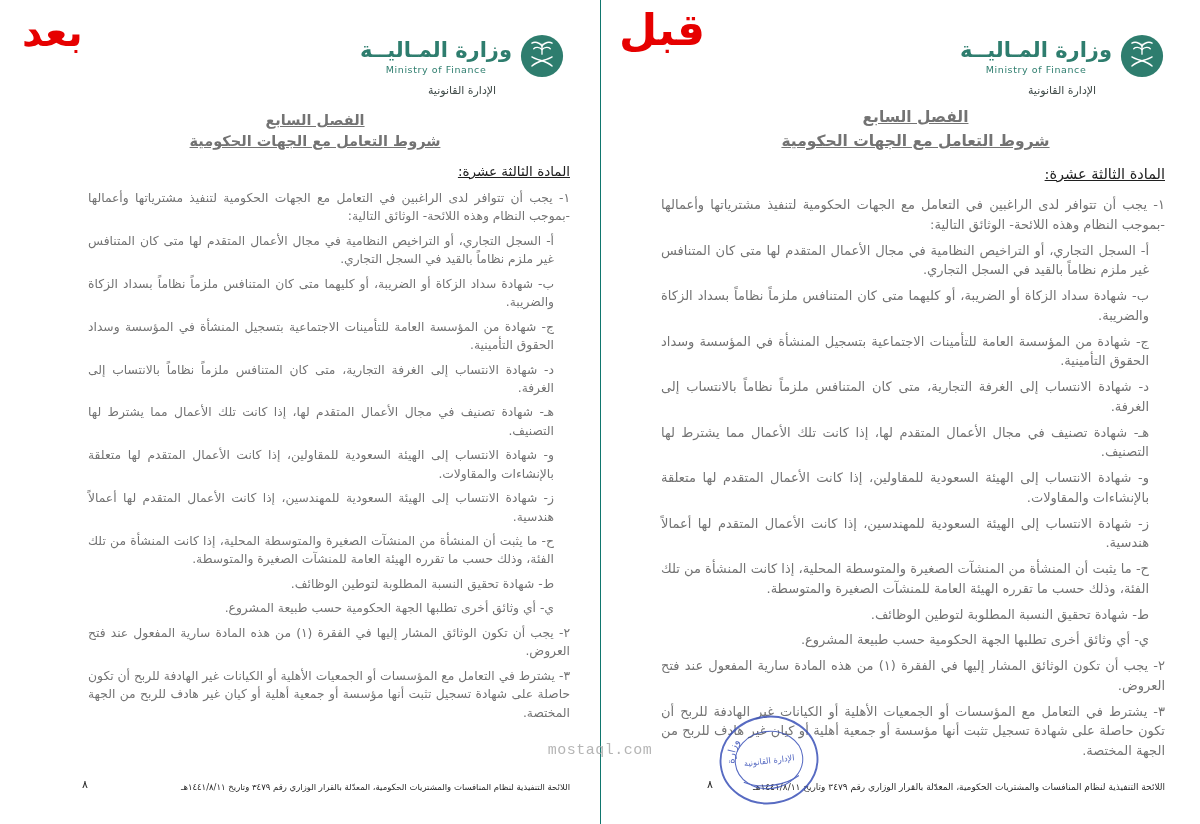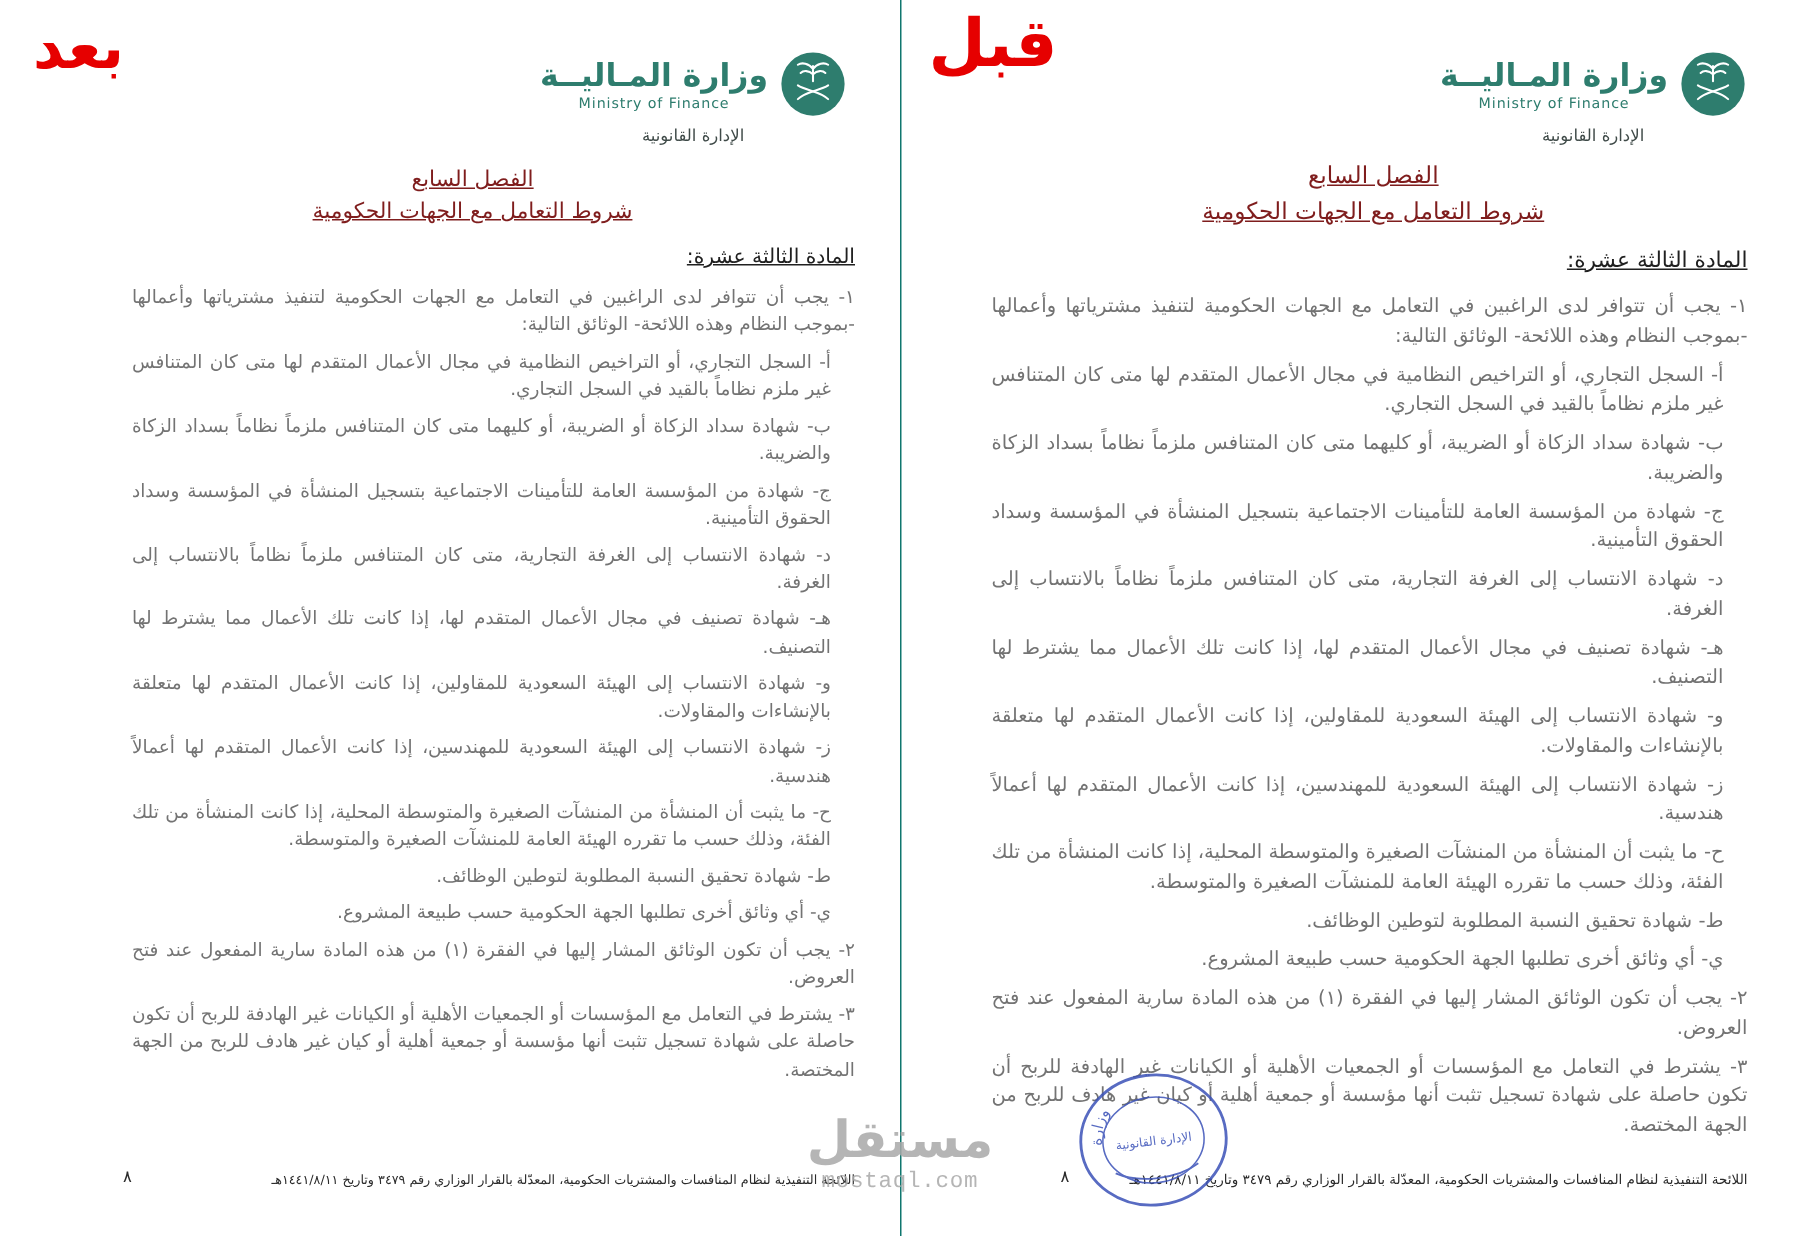--- a/index.html
+++ b/index.html
@@ -27,21 +27,21 @@
   .logo-text { text-align:center; }
   .logo-ar { color:#2e7d6e; font-weight:bold; font-size:21px; direction:rtl; white-space:nowrap; }
   .logo-en { color:#2e7d6e; font-size:9.5px; letter-spacing:0.6px; margin-top:2px; }
   .emblem svg { display:block; }
   .dept { font-size:11px; color:#3f4a48; margin-top:6px; direction:rtl; }
 
   .chapter { position:absolute; left:60px; right:30px; text-align:center; direction:rtl; }
   .after-page .chapter { top:112px; }
   .before-page .chapter { top:108px; }
   .chapter .t1, .chapter .t2 {
-    font-weight:normal; text-decoration:underline; color:#7f1d1d;
+    font-weight:bold; text-decoration:underline; color:#737373;
   }
   .after-page .chapter .t1 { font-size:14.5px; }
   .after-page .chapter .t2 { font-size:14.5px; margin-top:5px; }
   .before-page .chapter .t1 { font-size:15.5px; }
   .before-page .chapter .t2 { font-size:15.5px; margin-top:6px; }
 
   .article-title {
     position:absolute; direction:rtl; font-weight:normal; text-decoration:underline;
     color:#202020;
   }
@@ -208,17 +208,16 @@
         <text font-size="12" fill="#3b52b8" direction="rtl">
           <textPath href="#stamp-arc" startOffset="22%">وزارة المالية</textPath>
         </text>
         <text x="60" y="64" font-size="9.5" fill="#3b52b8" text-anchor="middle" direction="rtl">الإدارة القانونية</text>
         <path d="M 28 82 C 45 92, 75 92, 92 82" fill="none" stroke="#3b52b8" stroke-width="1.4"></path>
       </svg>
     </div>
   </section>
 
   <div class="watermark">
-    <div class="wm-ar">مستقل</div>
     <div class="wm-en">mostaql.com</div>
   </div>
 
 </div>
 
 </body></html>

